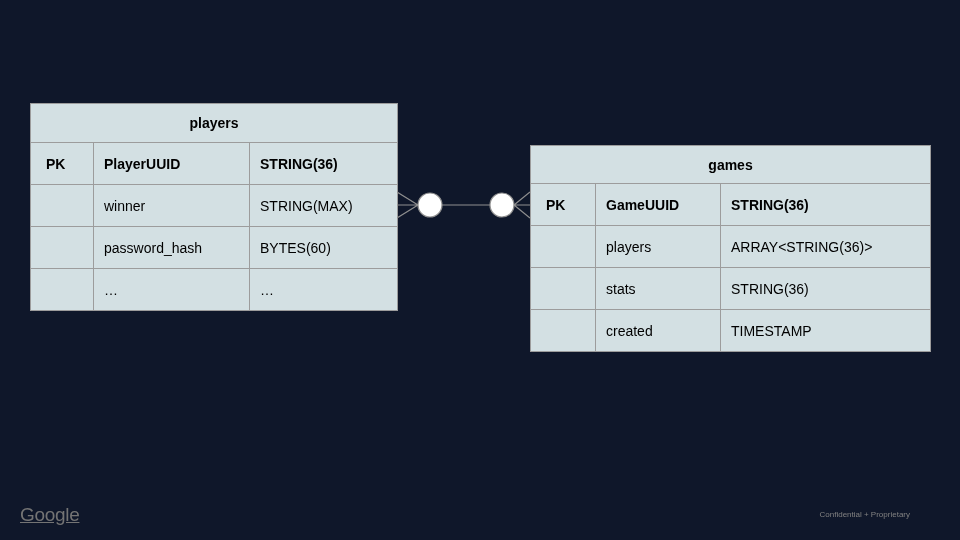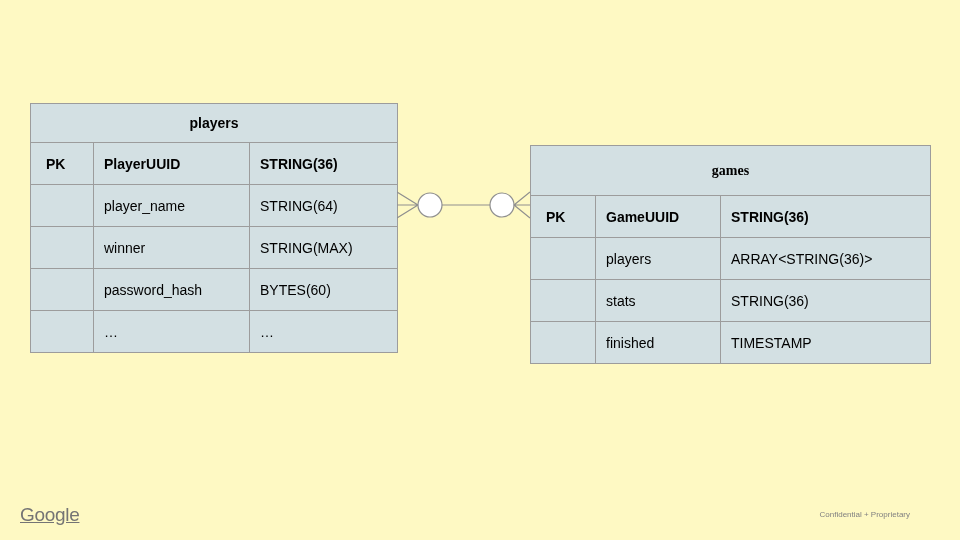--- a/index.html
+++ b/index.html
@@ -1,20 +1,20 @@
 <!DOCTYPE html>
 <html><head>
 <meta charset="utf-8">
 <style>
   html, body { margin: 0; padding: 0; }
   .slide {
     position: relative;
     width: 960px;
     height: 540px;
-    background: #fef9c3;
+    background: #0f172a;
     overflow: hidden;
     font-family: "Liberation Sans", sans-serif;
     color: #000;
   }
 
   table.schema-table {
     position: absolute;
     border-collapse: collapse;
     table-layout: fixed;
     background: #d3e0e3;
@@ -36,21 +36,21 @@
   tr.pk-row td { font-weight: bold; }
 
   .players-table { left: 30px; top: 103px; width: 367px; }
   .players-table tr.title-row { height: 39px; }
   .players-table tr.data-row { height: 42px; }
   .players-table col.c1 { width: 63px; }
   .players-table col.c2 { width: 156px; }
   .players-table col.c3 { width: 148px; }
 
   .games-table { left: 530px; top: 145px; width: 400px; }
-  .games-table tr.title-row { height: 50px; font-family: Liberation Serif, serif; }
+  .games-table tr.title-row { height: 38px; }
   .games-table tr.data-row { height: 42px; }
   .games-table col.c1 { width: 65px; }
   .games-table col.c2 { width: 125px; }
   .games-table col.c3 { width: 210px; }
 
   .connector {
     position: absolute;
     left: 397px;
     top: 185px;
     width: 133px;
@@ -87,25 +87,20 @@
         <col class="c3">
       </colgroup>
     <tbody>
       <tr class="title-row">
         <td colspan="3">players</td>
       </tr>
       <tr class="data-row pk-row">
         <td class="key">PK</td>
         <td>PlayerUUID</td>
         <td>STRING(36)</td>
-      </tr>
-      <tr class="data-row">
-        <td class="key"></td>
-        <td>player_name</td>
-        <td>STRING(64)</td>
       </tr>
       <tr class="data-row">
         <td class="key"></td>
         <td>winner</td>
         <td>STRING(MAX)</td>
       </tr>
       <tr class="data-row">
         <td class="key"></td>
         <td>password_hash</td>
         <td>BYTES(60)</td>
@@ -153,21 +148,21 @@
         <td>players</td>
         <td>ARRAY&lt;STRING(36)&gt;</td>
       </tr>
       <tr class="data-row">
         <td class="key"></td>
         <td>stats</td>
         <td>STRING(36)</td>
       </tr>
       <tr class="data-row">
         <td class="key"></td>
-        <td>finished</td>
+        <td>created</td>
         <td>TIMESTAMP</td>
       </tr>
     </tbody>
   </table>
 
   <div class="google-logo">Google</div>
   <div class="confidential">Confidential + Proprietary</div>
 
 </div>
 

